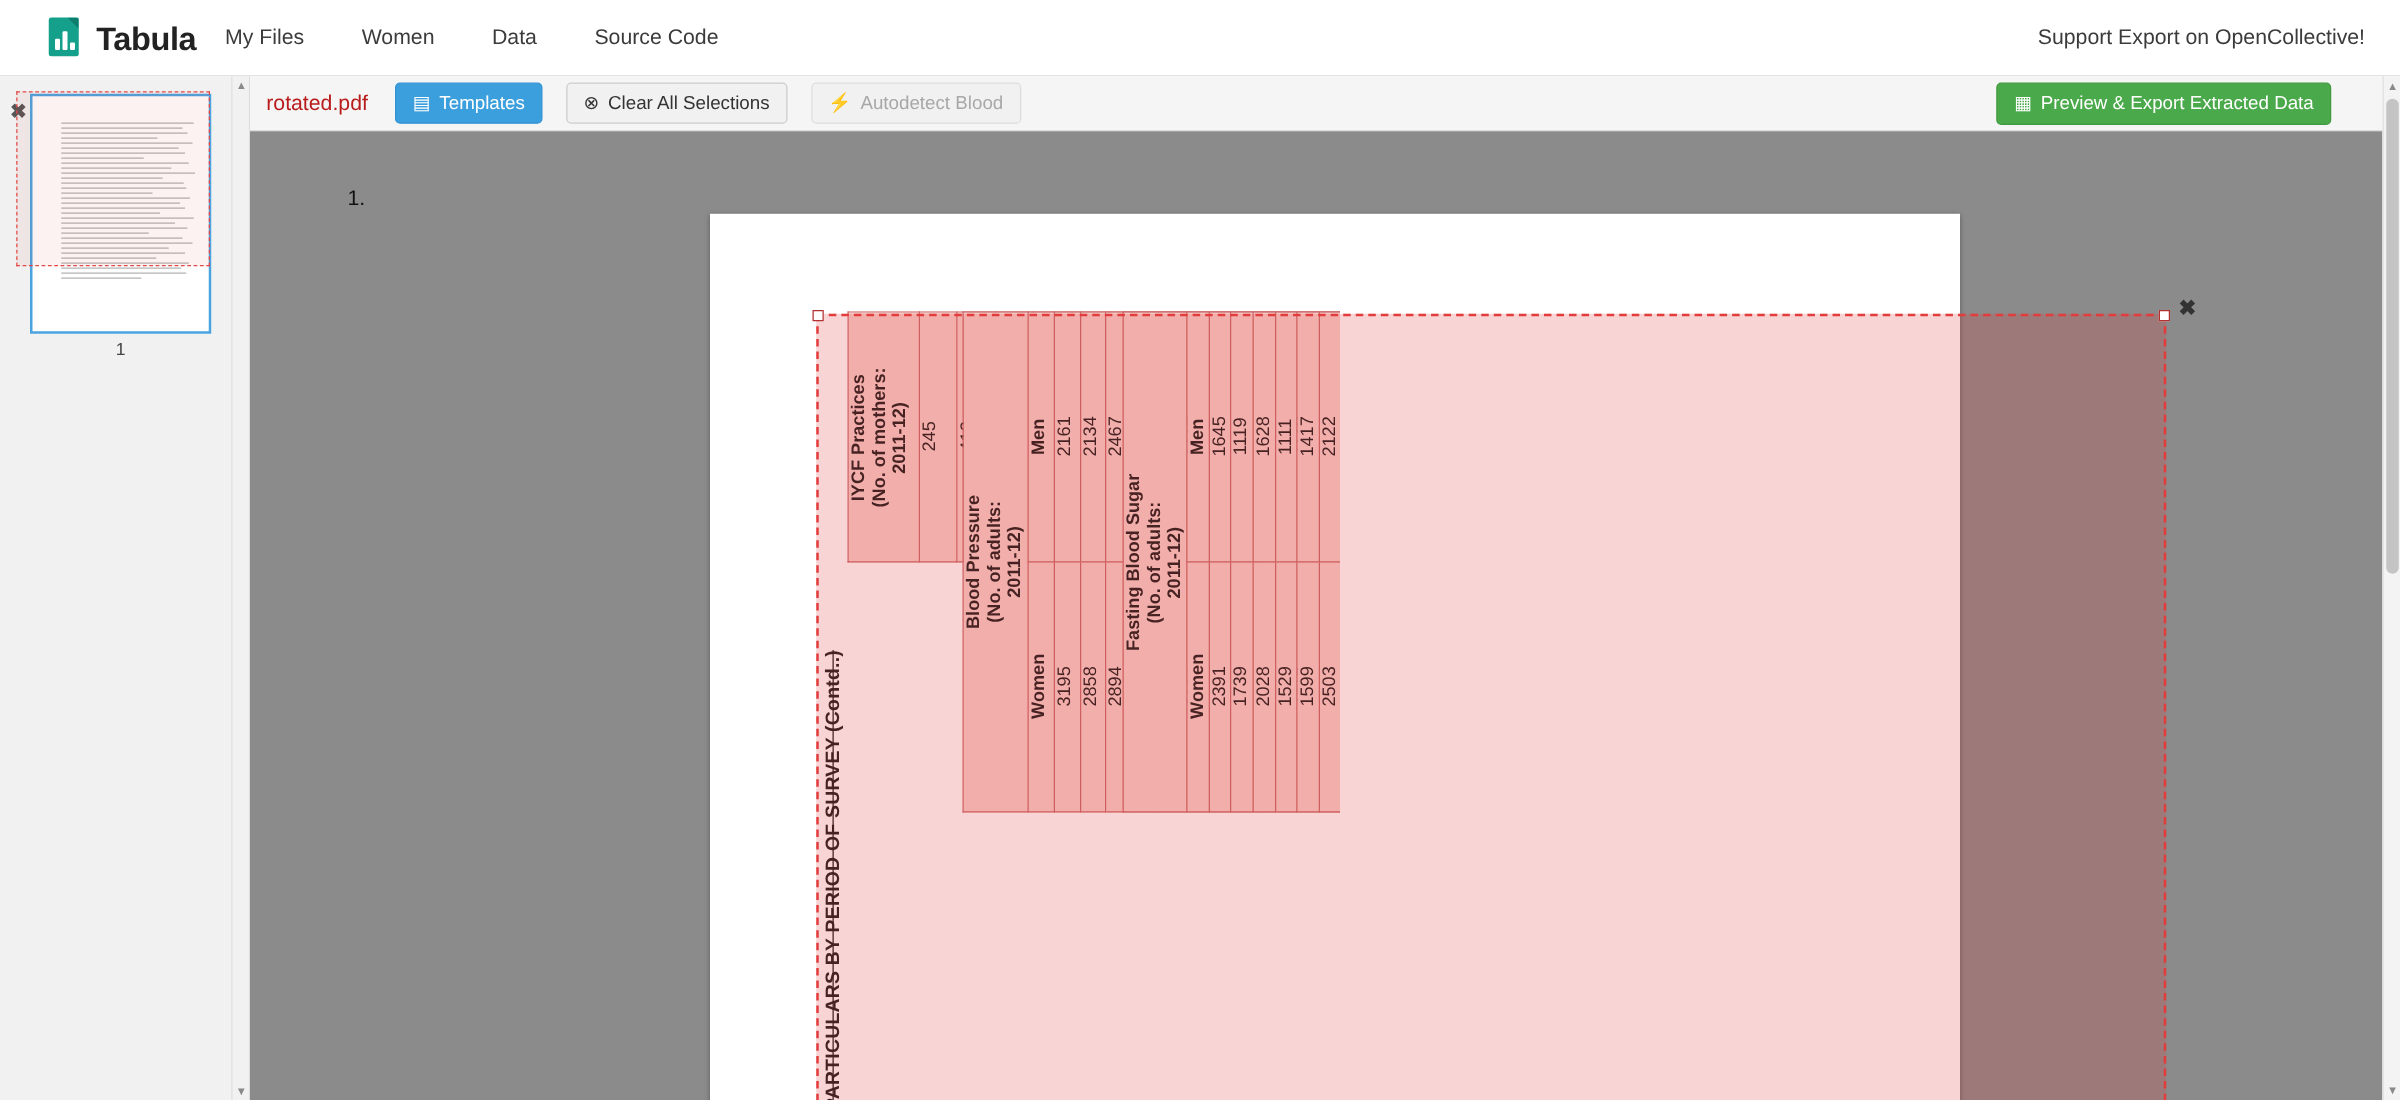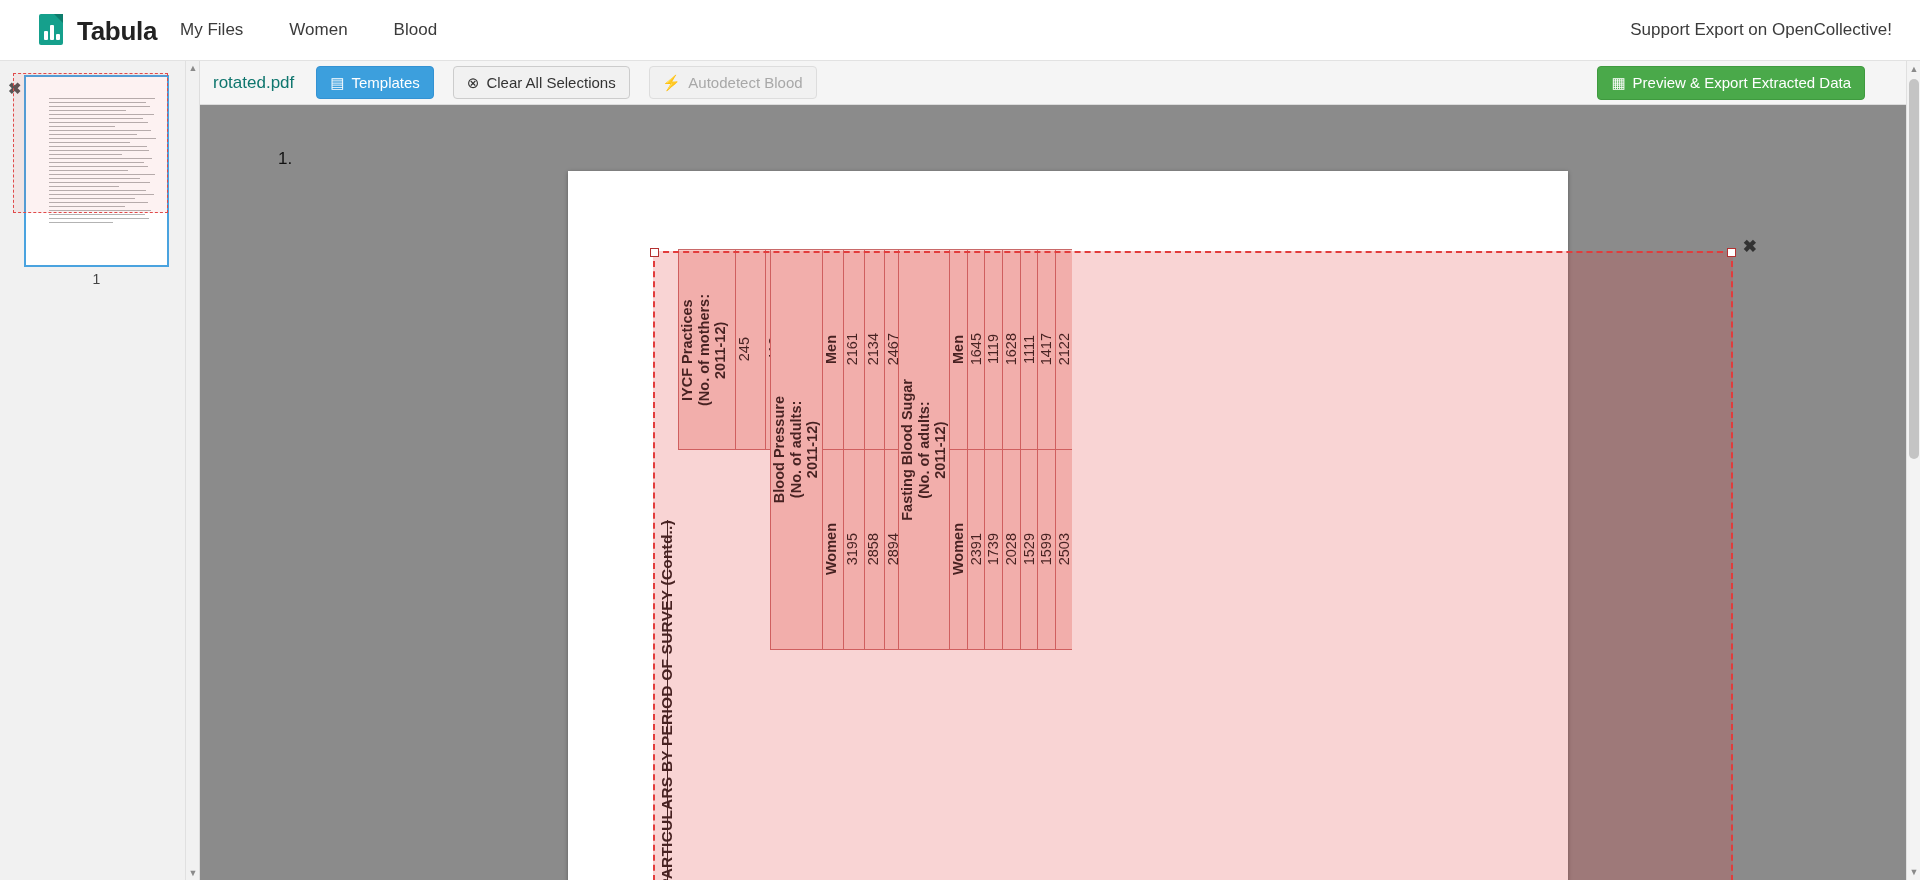--- a/index.html
+++ b/index.html
@@ -61,21 +61,21 @@
 
   
   .toolbar {
     position: absolute; top: 61px; left: 200px;
     width: 1720px; height: 44px;
     background: #f5f5f5;
     border-bottom: 1px solid #dcdcdc;
     display: flex; align-items: center;
   }
   .filename {
-    font-size: 17px; color: #0f766e; margin-left: 13px; margin-right: 22px;
+    font-size: 17px; color: #b91c1c; margin-left: 13px; margin-right: 22px;
     white-space: nowrap;
   }
   .btn {
     display: inline-flex; align-items: center; gap: 7px;
     height: 33px; padding: 0 13px;
     font-size: 15px; border-radius: 4px;
     border: 1px solid transparent; cursor: pointer; white-space: nowrap;
   }
   .btn-primary { background: #3c9fdd; color: #ffffff; border-color: #3392d3; }
   .btn-default {
@@ -250,21 +250,22 @@
       <div class="fold"></div>
       <div class="bar b1"></div>
       <div class="bar b2"></div>
       <div class="bar b3"></div>
     </div>
     <div class="brand-name">Tabula</div>
   </div>
   <div class="nav-links">
     <a class="nav-link">My Files</a>
     <a class="nav-link">Women</a>
-    <a class="nav-link">Blood</a>
+    <a class="nav-link">Data</a>
+    <a class="nav-link">Source Code</a>
   </div>
   <div class="nav-right">Support Export on OpenCollective!</div>
 </div>
 
 <div class="sidebar">
   <div class="sidebar-close">✖</div>
 
   <div class="thumb-wrap">
     <div class="thumb-page">
       <div class="thumb-lines">

